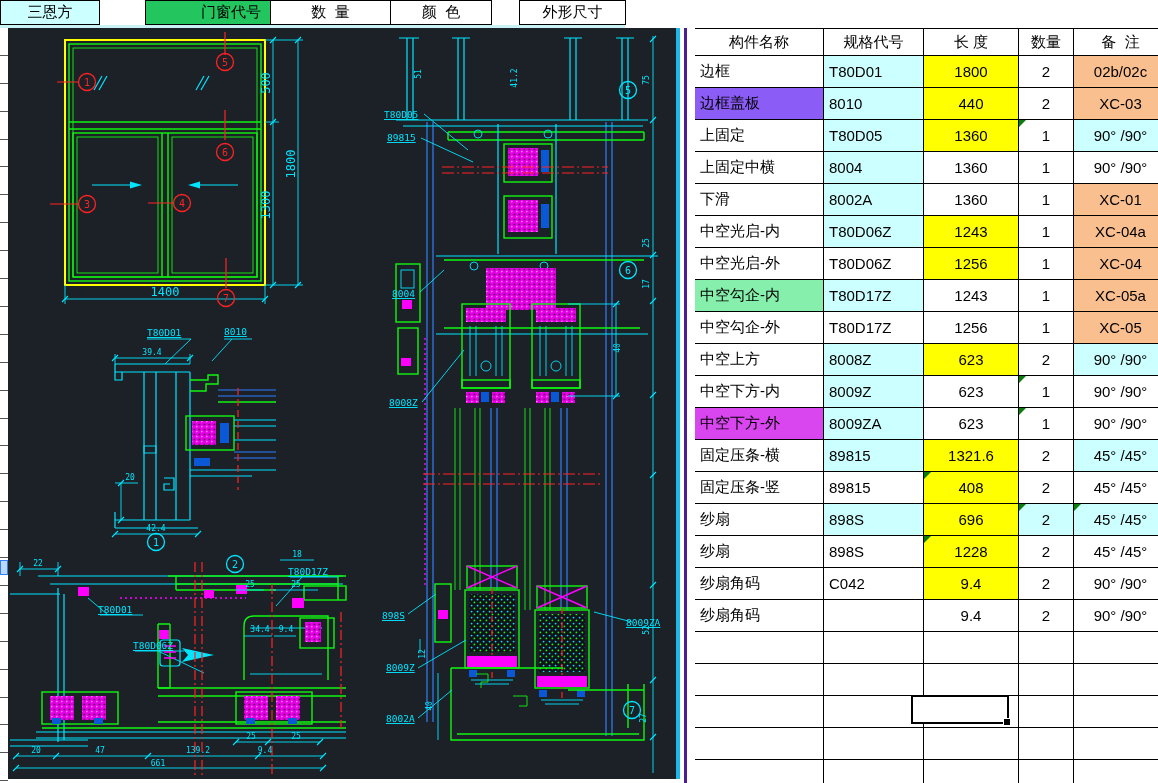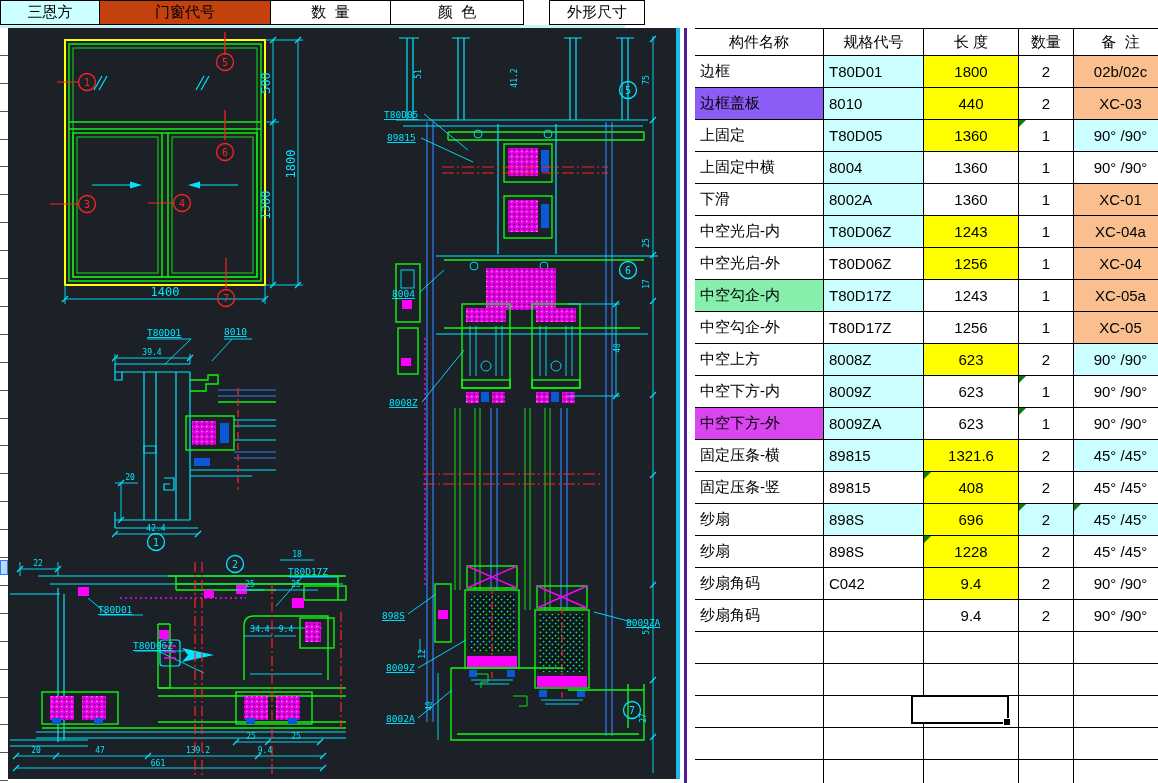--- a/index.html
+++ b/index.html
@@ -5,22 +5,22 @@
   html,body{margin:0;padding:0;background:#fff;width:1158px;height:783px;overflow:hidden;
     font-family:"Liberation Sans", sans-serif;}
   #page{position:relative;width:1158px;height:783px;background:#fff;}
 
   
   .band-cell{position:absolute;top:0;height:25px;box-sizing:border-box;border:1px solid #000;
     display:flex;align-items:center;justify-content:center;font-size:15px;color:#000;background:#fff;white-space:pre;}
   #bc0{left:0;width:100px;}
   #bc1{left:99px;width:172px;}
   #bc2{left:270px;width:121px;}
-  #bc3{left:390px;width:134px;}
-  #bc4{left:549px;width:96px;}
+  #bc3{left:390px;width:102px;}
+  #bc4{left:519px;width:107px;}
   .band-strip{position:absolute;left:0;top:25px;width:625px;height:3px;background:#c9f2f5;border-bottom:1px solid #9fd9e0;}
   #title-cell{position:absolute;left:625px;top:0;width:533px;height:28px;box-sizing:border-box;
     border-left:1px solid #000;display:flex;align-items:center;justify-content:center;font-size:16px;color:#000;white-space:pre;}
   #left-strip-lines{position:absolute;left:0;top:28px;width:8px;height:755px;
     background:repeating-linear-gradient(to bottom,#fff 0 26.9px,#555 26.9px 27.9px);}
   #left-blue-mark{position:absolute;left:0;top:560px;width:6px;height:13px;border:1px solid #2f7fff;background:#bcd8ff;}
 
   
   #cad{position:absolute;left:8px;top:28px;width:668px;height:751px;background:#1c2128;border-right:4px solid #1fb6ea;}
   #cad svg{display:block;}
@@ -52,21 +52,21 @@
   #selected-cell{position:absolute;left:911px;top:695px;width:98px;height:29px;
     border:2px solid #000;background:#fff;box-sizing:border-box;}
   #selected-cell .handle{position:absolute;right:-4px;bottom:-4px;width:6px;height:6px;background:#000;border:1px solid #fff;}
 </style>
 </head>
 <body>
 
 <div id="page">
 
   <div class="band-cell" id="bc0" style="background: rgb(204, 255, 255);">三恩方</div>
-  <div class="band-cell" id="bc1" style="background: #c2410c;">门窗代号</div>
+  <div class="band-cell" id="bc1" style="background: #22c55e; margin-left: 46px;">门窗代号</div>
   <div class="band-cell" id="bc2" style="background: rgb(255, 255, 255);">数  量</div>
   <div class="band-cell" id="bc3" style="background: rgb(255, 255, 255);">颜  色</div>
   <div class="band-cell" id="bc4" style="background: rgb(255, 255, 255);">外形尺寸</div>
   <div class="band-strip"></div>
 
   <div id="left-strip-lines"></div>
   <div id="left-blue-mark"></div>
 
   <div id="cad">
     <svg id="cad-svg" width="668" height="751" viewBox="0 0 668 751">

